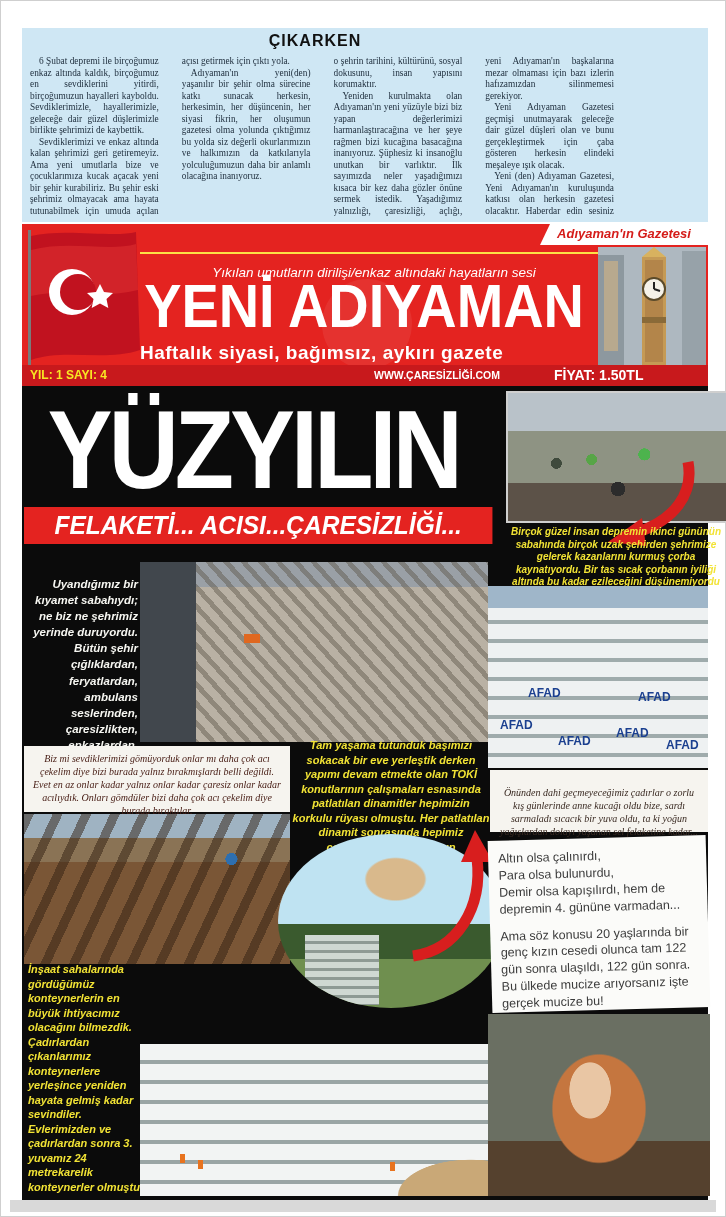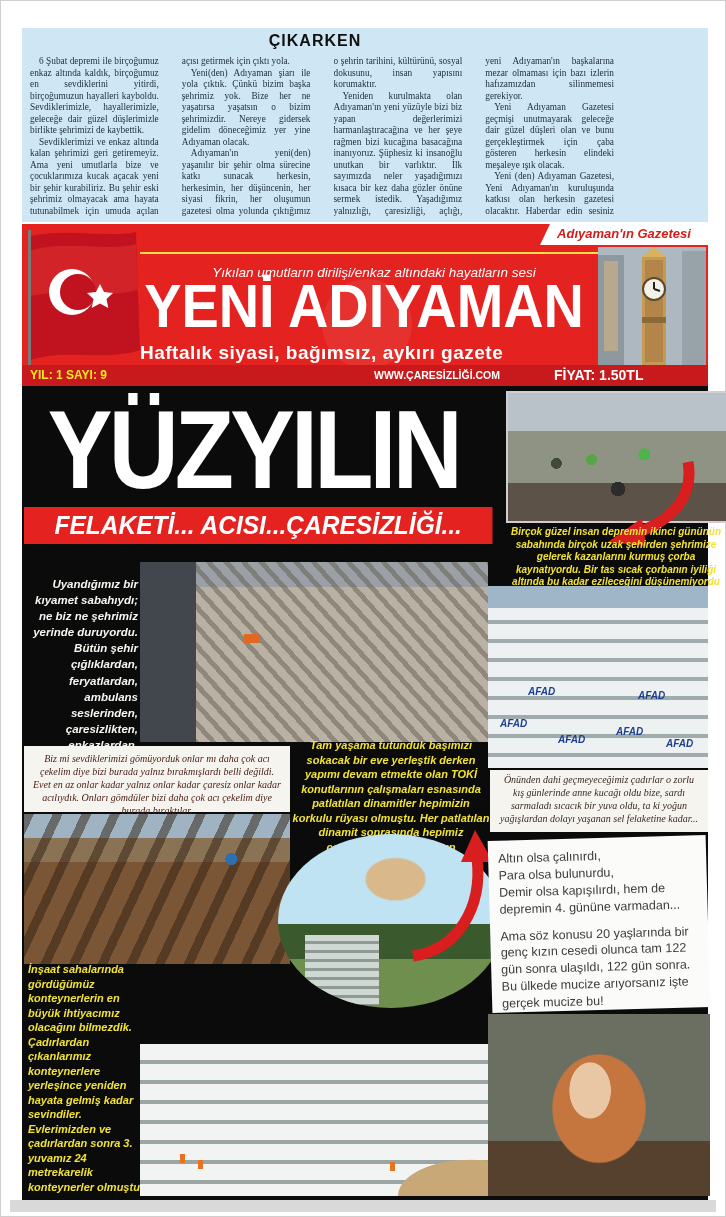--- a/index.html
+++ b/index.html
@@ -68,24 +68,24 @@
      background:
        linear-gradient(90deg,#41474d 0 16%,rgba(0,0,0,0) 16%),
        repeating-linear-gradient(48deg,rgba(92,85,72,.45) 0 5px,rgba(0,0,0,0) 5px 13px),
        linear-gradient(180deg,#9aa0a6 0 14%,#b9b1a4 14% 100%);}
   .rubble .digger{position:absolute;left:30%;top:40%;width:16px;height:9px;background:#e06820;}
   .afad{left:466px;top:200px;width:220px;height:182px;
      background:
        linear-gradient(180deg,#9fb6c9 0 12%,rgba(0,0,0,0) 12%),
        repeating-linear-gradient(180deg,#eef1f2 0 15px,#9fabac 15px 19px),
        #dfe5e6;}
-  .afad span{position:absolute;color:#1a3f8f;font-weight:bold;font-size:10px;font-style:italic;}
+  .afad span{position:absolute;color:#1a3f8f;font-weight:bold;font-size:12px;}
   .afad-cap-box{position:absolute;left:468px;top:384px;width:218px;height:62px;background:#f6f4ef;
      color:#3a2a22;font-family:"Liberation Serif",serif;font-style:italic;font-size:10px;
-     line-height:1.3;text-align:center;padding:3px 8px;box-sizing:border-box;}
+     line-height:1.3;text-align:center;padding:16px 8px;box-sizing:border-box;}
   .burial-intro{position:absolute;left:2px;top:360px;width:266px;height:66px;background:#f6f4ef;
      color:#4a2018;font-family:"Liberation Serif",serif;font-style:italic;font-size:10px;
      line-height:1.3;text-align:center;padding:6px 8px;box-sizing:border-box;}
   .toki-cap{position:absolute;left:270px;top:352px;width:198px;font-size:11px;line-height:1.32;}
   .burial{left:2px;top:428px;width:266px;height:150px;
      background:
        radial-gradient(circle 10px at 78% 30%,#2d6fb0 0 60%,rgba(0,0,0,0) 61%),
        repeating-linear-gradient(115deg,rgba(50,32,18,.5) 0 9px,rgba(0,0,0,0) 9px 26px),
        linear-gradient(180deg,#9fb3c2 0 16%,#8a7355 16% 32%,#7a5636 32% 100%);}
   .oval{position:absolute;left:256px;top:448px;width:226px;height:174px;border-radius:50%;overflow:hidden;
@@ -122,21 +122,20 @@
   <section class="editorial">
     <div class="ed-title">ÇIKARKEN</div>
     <div class="ed-cols">
       <div class="col">
         <p>6 Şubat depremi ile birçoğumuz enkaz altında kaldık, birçoğumuz en sevdiklerini yitirdi, birçoğumuzun hayalleri kayboldu. Sevdiklerimizle, hayallerimizle, geleceğe dair güzel düşlerimizle birlikte şehrimizi de kaybettik.</p>
         <p>Sevdiklerimizi ve enkaz altında kalan şehrimizi geri getiremeyiz. Ama yeni umutlarla bize ve çocuklarımıza kucak açacak yeni bir şehir kurabiliriz. Bu şehir eski şehrimiz olmayacak ama hayata tutunabilmek için umuda açılan yeni bir koridor olacak.</p>
 
       </div>
       <div class="col">
         <p class="cont">açısı getirmek için çıktı yola.</p>
-        <p>Yeni(den) Adıyaman şiarı ile yola çıktık. Çünkü bizim başka şehrimiz yok. Bize her ne yaşatırsa yaşatsın o bizim şehrimizdir. Nereye gidersek gidelim döneceğimiz yer yine Adıyaman olacak.</p>
         <p>Adıyaman'ın yeni(den) yaşanılır bir şehir olma sürecine katkı sunacak herkesin, herkesimin, her düşüncenin, her siyasi fikrin, her oluşumun gazetesi olma yolunda çıktığımız bu yolda siz değerli okurlarımızın ve halkımızın da katkılarıyla yolculuğumuzun daha bir anlamlı olacağına inanıyoruz.</p>
 
       </div>
       <div class="col">
         <p class="cont">o şehrin tarihini, kültürünü, sosyal dokusunu, insan yapısını korumaktır.</p>
         <p>Yeniden kurulmakta olan Adıyaman'ın yeni yüzüyle bizi biz yapan değerlerimizi harmanlaştıracağına ve her şeye rağmen bizi kucağına basacağına inanıyoruz. Şüphesiz ki insanoğlu unutkan bir varlıktır. İlk sayımızda neler yaşadığımızı kısaca bir kez daha gözler önüne sermek istedik. Yaşadığımız yalnızlığı, çaresizliği, açlığı, susuzluğu, o zor günlerimizde yardımımıza koşan o güzel insanları bir kez daha hatırlayalım istedik. Depremi geride bırakmış olabiliriz ama kalıntılarıyla birlikte yaşamaya devam ediyoruz. Bu kalıntılar üzerine kurulacak</p>
       </div>
       <div class="col">
         <p class="cont">yeni Adıyaman'ın başkalarına mezar olmaması için bazı izlerin hafızamızdan silinmemesi gerekiyor.</p>
         <p>Yeni Adıyaman Gazetesi geçmişi unutmayarak geleceğe dair güzel düşleri olan ve bunu gerçekleştirmek için çaba gösteren herkesin elindeki meşaleye ışık olacak.</p>
@@ -166,21 +165,21 @@
       <rect x="6" y="14" width="14" height="90" fill="#b8a98e"></rect>
       <rect x="44" y="10" width="24" height="108" fill="#c59a55"></rect>
       <rect x="47" y="13" width="18" height="102" fill="#b3854a"></rect>
       <circle cx="56" cy="42" r="11" fill="#f4f1e8" stroke="#5a4a2a" stroke-width="2"></circle>
       <line x1="56" y1="42" x2="56" y2="35" stroke="#222" stroke-width="2"></line>
       <line x1="56" y1="42" x2="62" y2="44" stroke="#222" stroke-width="2"></line>
       <polygon points="44,10 56,0 68,10" fill="#d8b25f"></polygon>
       <rect x="44" y="70" width="24" height="6" fill="#8a6a38"></rect>
     </svg>
     <div class="mast-bar">
-      <span class="bar-issue">YIL: 1 SAYI: 9</span>
+      <span class="bar-issue">YIL: 1 SAYI: 4</span>
       <span class="bar-site">WWW.ÇARESİZLİĞİ.COM</span>
       <span class="bar-price">FİYAT: 1.50TL</span>
     </div>
   </header>
 
   <main class="zone">
 
     <div class="headline">YÜZYILIN</div>
     <div class="redstrip">FELAKETİ... ACISI...ÇARESİZLİĞİ...</div>
 

